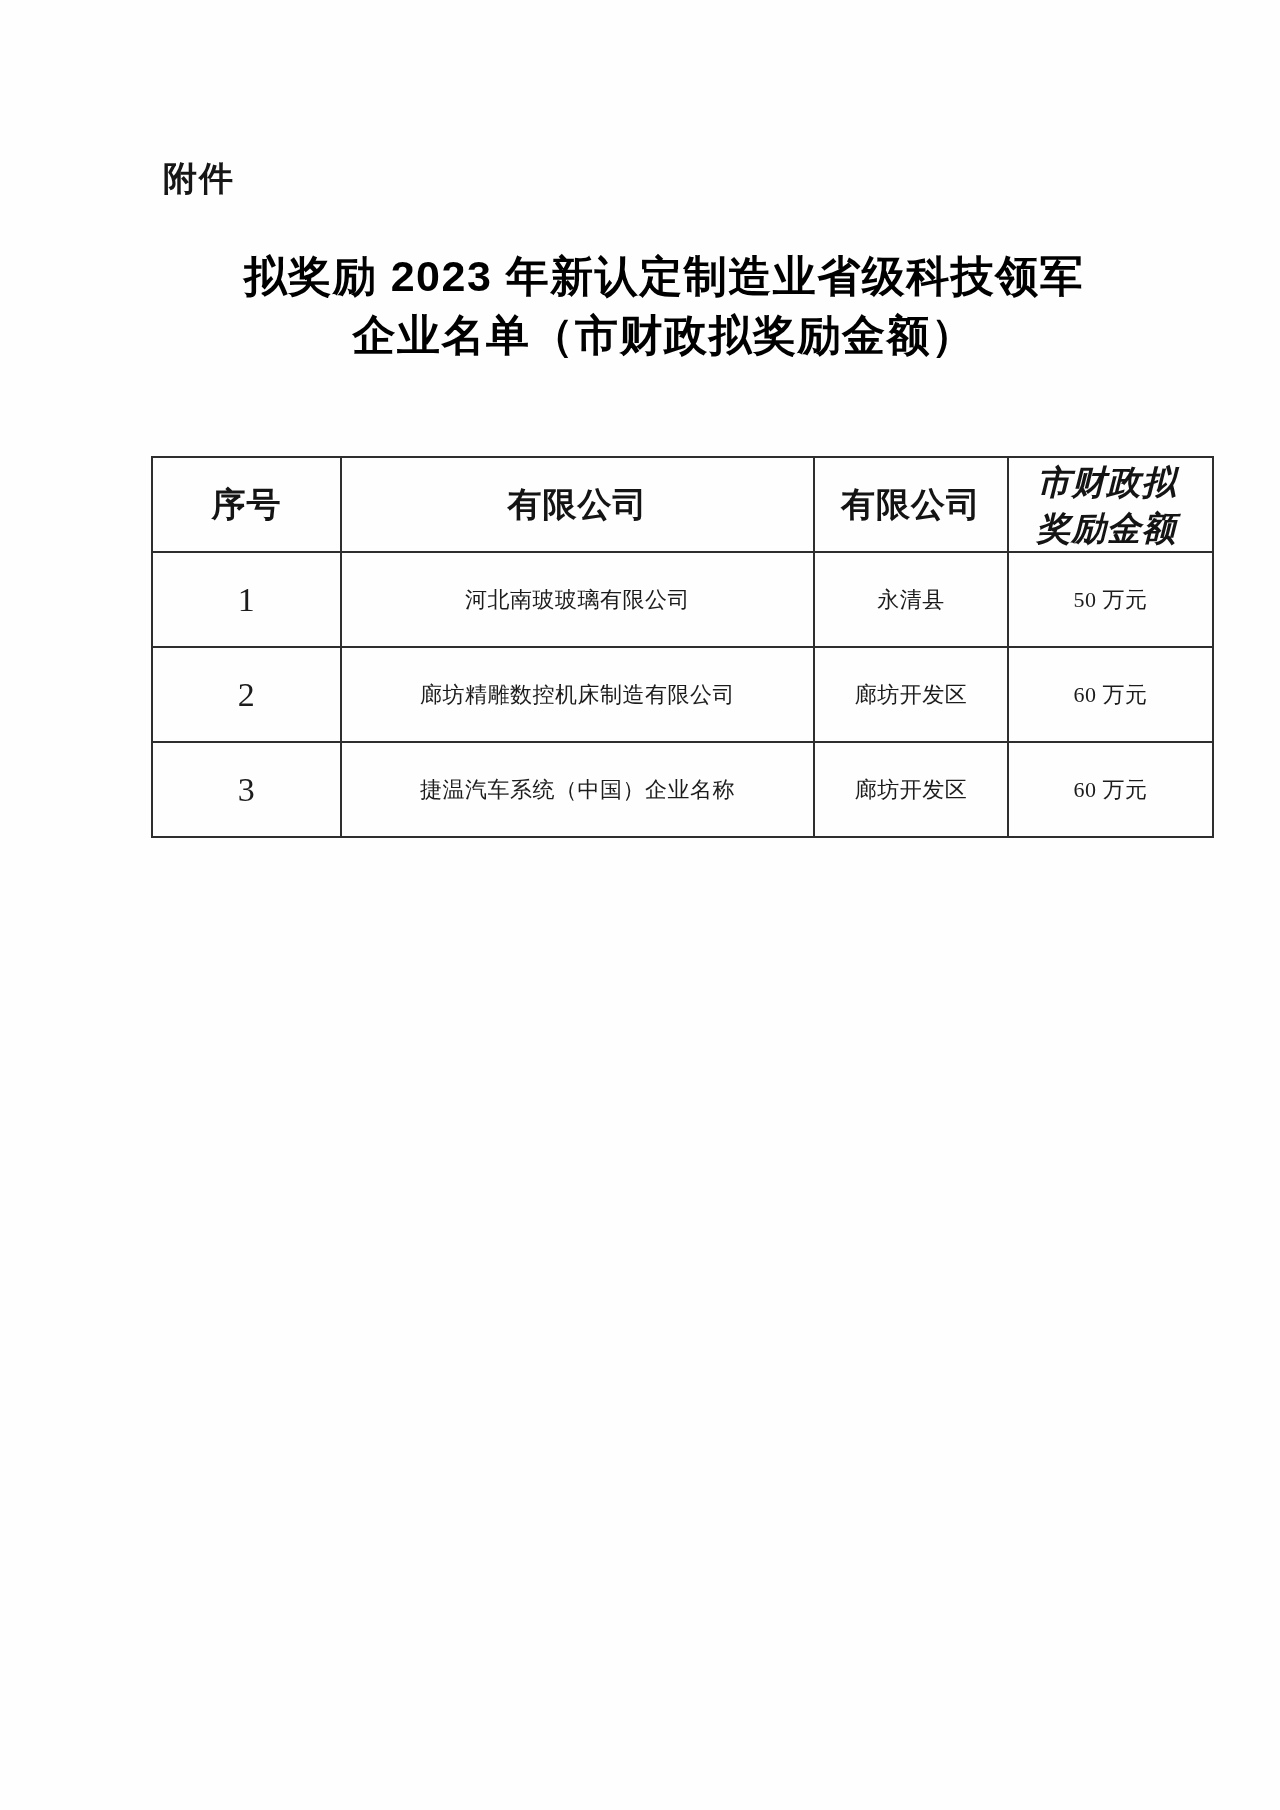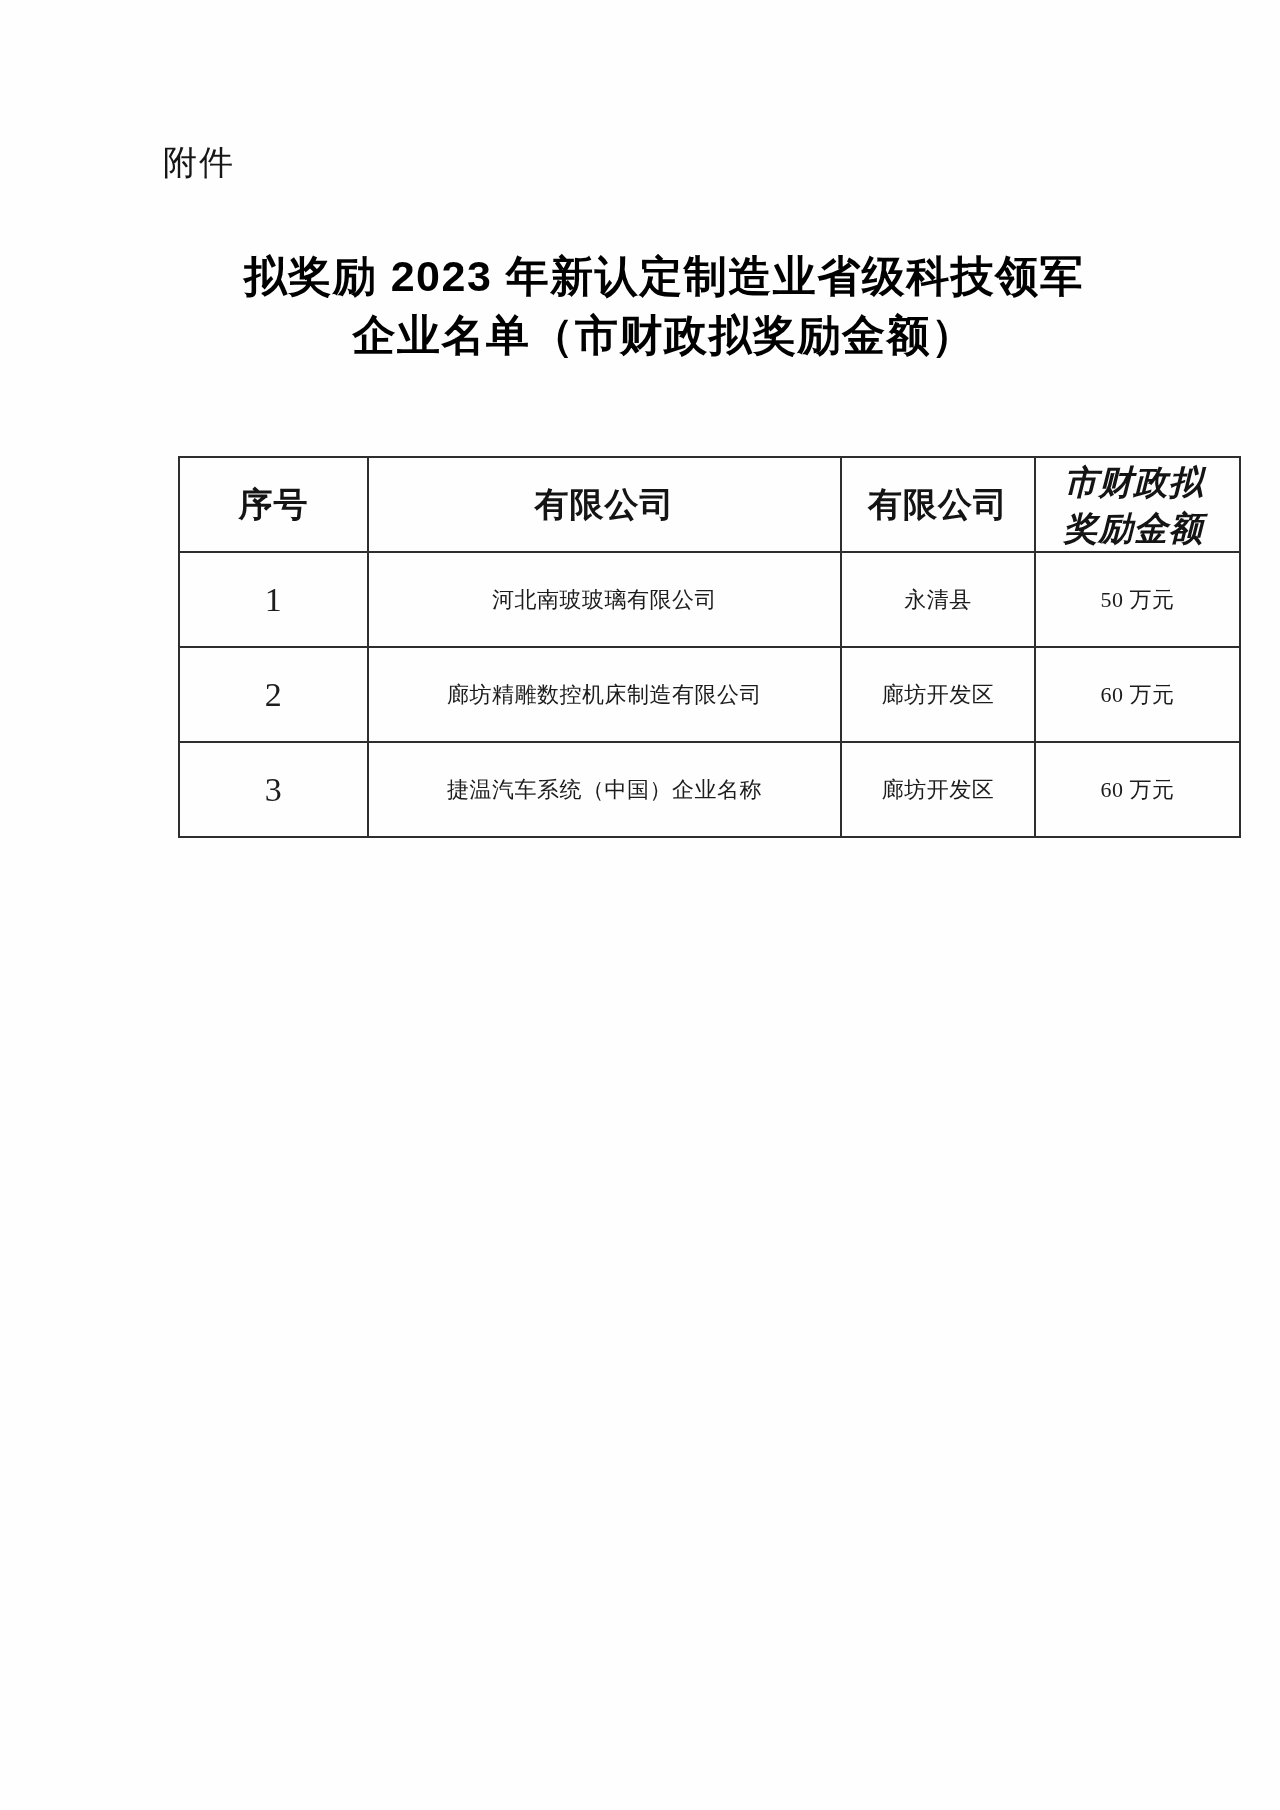--- a/index.html
+++ b/index.html
@@ -12,23 +12,23 @@
     width: 1280px;
     height: 1810px;
     background: #fefefe;
     color: #1a1a1a;
     font-family: "Liberation Sans", sans-serif;
     overflow: hidden;
   }
   .attachment-label {
     position: absolute;
     left: 163px;
-    top: 140px;
+    top: 156px;
     font-size: 34px;
-    font-weight: 400;
+    font-weight: 700;
     letter-spacing: 2px;
     color: #161616;
   }
   .doc-title {
     position: absolute;
     top: 247px;
     left: 0;
     width: 100%;
     text-align: center;
     font-size: 43px;
@@ -38,21 +38,20 @@
     color: #000000;
     padding-left: 24px;
   }
   table.award-table {
     position: absolute;
     left: 151px;
     top: 456px;
     width: 1061px;
     border-collapse: collapse;
     table-layout: fixed;
-    margin-left: 27px;
   }
   .award-table col.c-seq     { width: 189px; }
   .award-table col.c-company { width: 473px; }
   .award-table col.c-region  { width: 194px; }
   .award-table col.c-amount  { width: 205px; }
   .award-table th, .award-table td {
     border: 2px solid #2e2e2e;
     text-align: center;
     vertical-align: middle;
     padding: 0;

